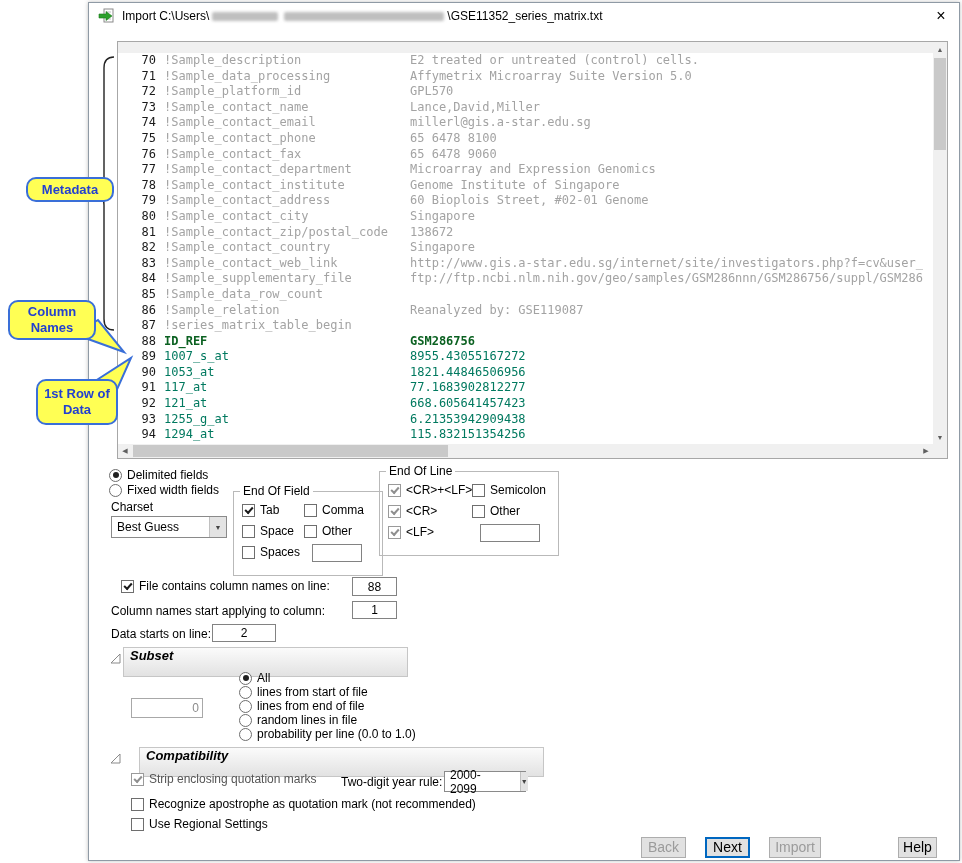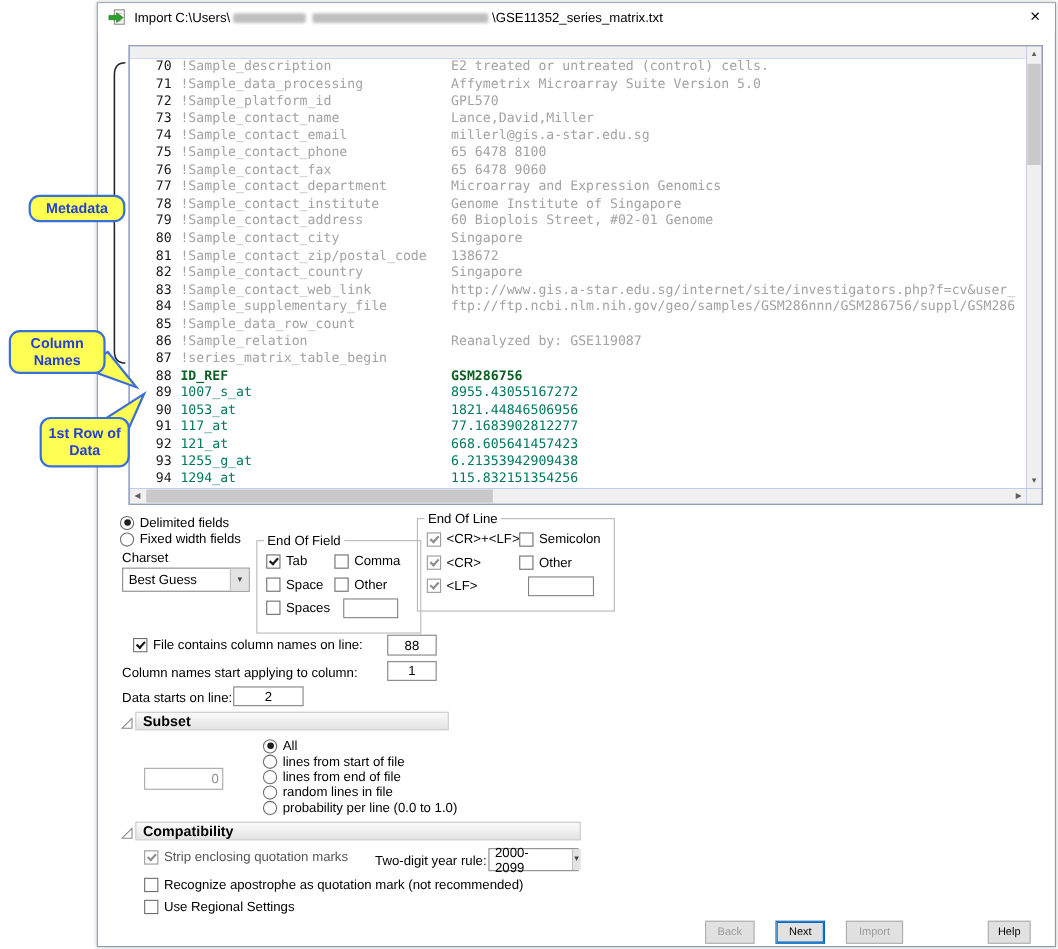--- a/index.html
+++ b/index.html
@@ -37,23 +37,23 @@
   .cb{position:relative;width:13px;height:13px;border:1px solid #6e6e6e;background:#fff;box-sizing:border-box;flex:0 0 auto;}
   .cb.checked::after{content:"";position:absolute;left:2px;top:2.5px;width:6px;height:3px;border-left:2px solid #1a1a1a;border-bottom:2px solid #1a1a1a;transform:rotate(-48deg);}
   .cb.graycheck{border-color:#9a9a9a;}
   .cb.graycheck::after{border-left-color:#8f8f8f;border-bottom-color:#8f8f8f;}
   .field{position:absolute;border:1px solid #828282;font:12px "Liberation Sans",sans-serif;box-sizing:border-box;padding:0 3px;background:#fff;text-align:center;}
   .field.dim{color:#8c8c8c;text-align:right;border-color:#a8a8a8;}
   .group{position:absolute;border:1px solid #b9b9b9;box-sizing:border-box;}
   .group-title{position:absolute;top:-8px;left:6px;background:#fff;padding:0 3px;font-size:12px;white-space:nowrap;}
   .combo{position:absolute;display:flex;align-items:center;border:1px solid #8a8a8a;background:#fff;font-size:12px;box-sizing:border-box;padding-left:5px;}
   .combo-arrow{margin-left:auto;width:16px;align-self:stretch;background:#e3e3e3;border-left:1px solid #c0c0c0;display:flex;align-items:center;justify-content:center;font-size:7px;color:#444;}
-  .sechead{position:absolute;height:17px;background:linear-gradient(#fbfbfb,#e2e2e2);border:1px solid #c6c6c6;font-weight:bold;font-size:13px;padding-left:6px;box-sizing:border-box;line-height:15px;color:#000;}
+  .sechead{position:absolute;height:30px;background:linear-gradient(#fbfbfb,#e2e2e2);border:1px solid #c6c6c6;font-weight:bold;font-size:13px;padding-left:6px;box-sizing:border-box;line-height:15px;color:#000;font-style:italic;}
   .disclosure{position:absolute;width:11px;height:11px;}
-  .btn{position:absolute;height:21px;background:#e1e1e1;border:1px solid #adadad;font-size:10px;text-align:center;line-height:19px;box-sizing:border-box;cursor:pointer;}
+  .btn{position:absolute;height:21px;background:#e1e1e1;border:1px solid #adadad;font-size:14px;text-align:center;line-height:19px;box-sizing:border-box;cursor:pointer;}
   .btn.disabled{color:#9b9b9b;}
   .btn.focus{border:1px solid #0067c0;box-shadow:inset 0 0 0 1px #0067c0;}
   
   .bubble{position:absolute;background:#ffff54;border:2.5px solid #3a6fd8;border-radius:10px;color:#2340d0;font-weight:bold;font-size:13px;line-height:16px;text-align:center;display:flex;align-items:center;justify-content:center;box-sizing:border-box;padding:2px 4px;}
   .overlay-svg{position:absolute;left:0;top:0;width:962px;height:863px;pointer-events:none;}
 </style>
 </head>
 <body>
 
 <div class="dialog">
@@ -220,21 +220,21 @@
   <div class="row" style="left:150px;top:724px;">
     <span class="radio"></span>
     <span class="lbl">probability per line (0.0 to 1.0)</span>
   </div>
 
   <div class="disclosure" style="left:21px;top:747px;">
     <svg width="11" height="11" viewBox="0 0 11 11">
         <path d="M1 10 L10 10 L10 1 Z" fill="#ffffff" stroke="#8a8a8a"></path>
       </svg>
   </div>
-  <div class="sechead" style="left:34px;top:744px;width:405px;">Compatibility</div>
+  <div class="sechead" style="left:50px;top:744px;width:405px;">Compatibility</div>
 
   <div class="row" style="left:42px;top:769px;">
     <span class="cb checked graycheck"></span>
     <span class="lbl" style="color:#555;">Strip enclosing quotation marks</span>
   </div>
   <div class="lbl abs" style="left:252px;top:772px;">Two-digit year rule:</div>
   <div class="combo" style="left:355px;top:768px;width:82px;height:21px;gap:39px;">
     <span>2000-2099</span>
     <span class="combo-arrow">▼</span>
   </div>

